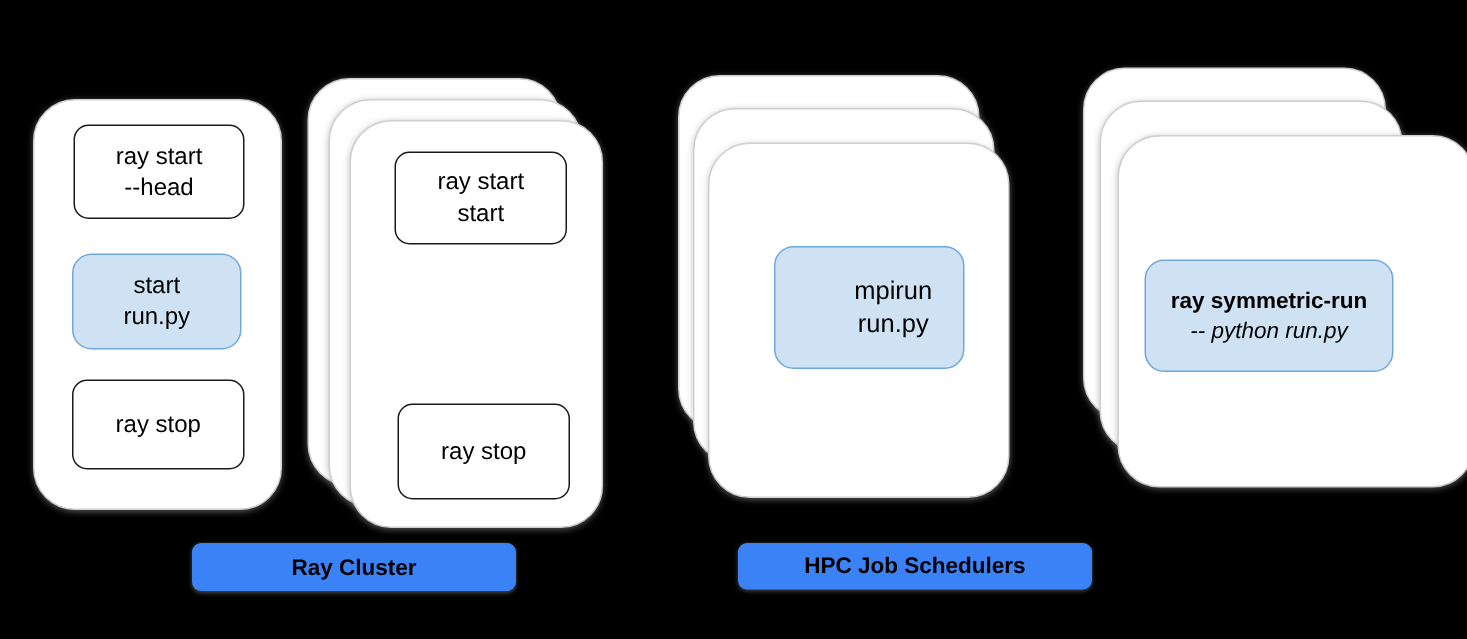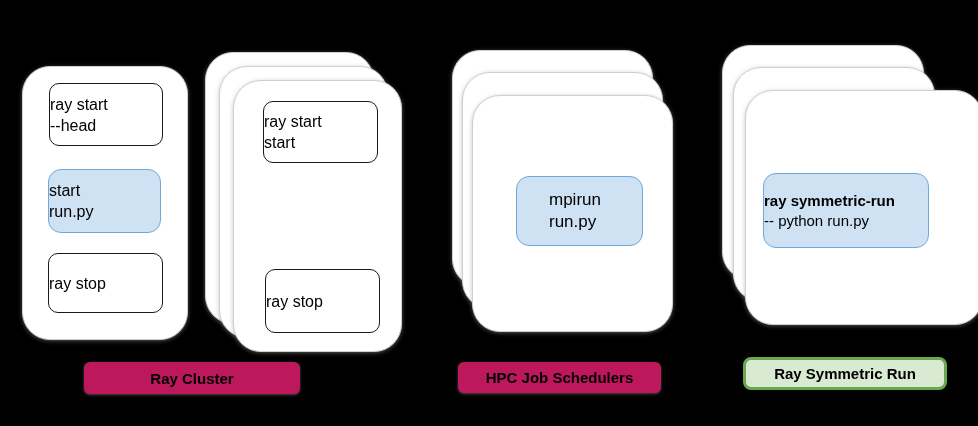--- a/index.html
+++ b/index.html
@@ -20,56 +20,57 @@
     background: #ffffff;
     border: 1px solid #cfcfcf;
     border-radius: 28px;
     box-sizing: border-box;
     box-shadow: 0 1px 4px rgba(150,150,150,0.55);
   }
   .cmd {
     position: absolute;
     display: flex;
     flex-direction: column;
-    align-items: flex-start;
+    align-items: center;
     justify-content: center;
     text-align: center;
     font-size: 16px;
     line-height: 21px;
     color: #000000;
     box-sizing: border-box;
   }
   .cmd.plain {
     background: #ffffff;
     border: 1px solid #1a1a1a;
     border-radius: 10px;
   }
   .cmd.blue {
     background: #cfe2f3;
     border: 1px solid #6fa8dc;
     border-radius: 13px;
   }
   .cmd.big { font-size: 17px; line-height: 22px; }
   .cmd .bold-line { font-weight: bold; font-size: 15px; line-height: 20px; }
-  .cmd .sub-line  { font-size: 15px; line-height: 20px; }
+  .cmd .sub-line  { font-size: 15px; line-height: 20px; font-style: italic; }
   .label {
     position: absolute;
     display: flex;
     align-items: center;
     justify-content: center;
     text-align: center;
     font-weight: bold;
     font-size: 15px;
     color: #000000;
     box-sizing: border-box;
   }
   .label.gray {
-    background: #be185d;
+    background: #3b82f6;
     border-radius: 6px;
     box-shadow: 0 1px 3px rgba(150,150,150,0.5);
+    margin-left: 44px;
   }
   .label.green {
     background: #d9ead3;
     border: 3px solid #6aa84f;
     border-radius: 8px;
   }
 </style>
 </head>
 <body>
 
@@ -97,38 +98,35 @@
       <span>start</span>
     </div>
     <div class="cmd plain" style="left:31px; top:188px; width:115px; height:64px;">
       <span>ray stop</span>
     </div>
   </div>
 
   <div class="card" style="left:452px; top:50px; width:201px; height:237px;"></div>
   <div class="card" style="left:462px; top:72px; width:201px; height:237px;"></div>
   <div class="card" style="left:472px; top:95px; width:201px; height:237px;">
-    <div class="cmd blue big" style="left:43px; top:80px; width:127px; height:70px;padding-left:32px;">
+    <div class="cmd blue big" style="left:43px; top:68px; width:127px; height:82px;padding-left:32px;">
       <span>mpirun</span>
       <span>run.py</span>
     </div>
   </div>
 
   <div class="card" style="left:722px; top:45px; width:202px; height:235px;"></div>
   <div class="card" style="left:733px; top:67px; width:202px; height:235px;"></div>
   <div class="card" style="left:745px; top:90px; width:238px; height:235px;">
     <div class="cmd blue" style="left:17px; top:82px; width:166px; height:75px;">
       <span class="bold-line">ray symmetric-run</span>
       <span class="sub-line">-- python run.py</span>
     </div>
   </div>
 
   <div class="label gray" style="left:84px; top:362px; width:216px; height:32px;">
     <span>Ray Cluster</span>
   </div>
-  <div class="label gray" style="left:458px; top:362px; width:203px; height:31px;">
+  <div class="label gray" style="left:448px; top:362px; width:236px; height:31px;">
     <span>HPC Job Schedulers</span>
-  </div>
-  <div class="label green" style="left:743px; top:357px; width:204px; height:33px;">
-    <span>Ray Symmetric Run</span>
   </div>
 
 </div>
 
 </body></html>

